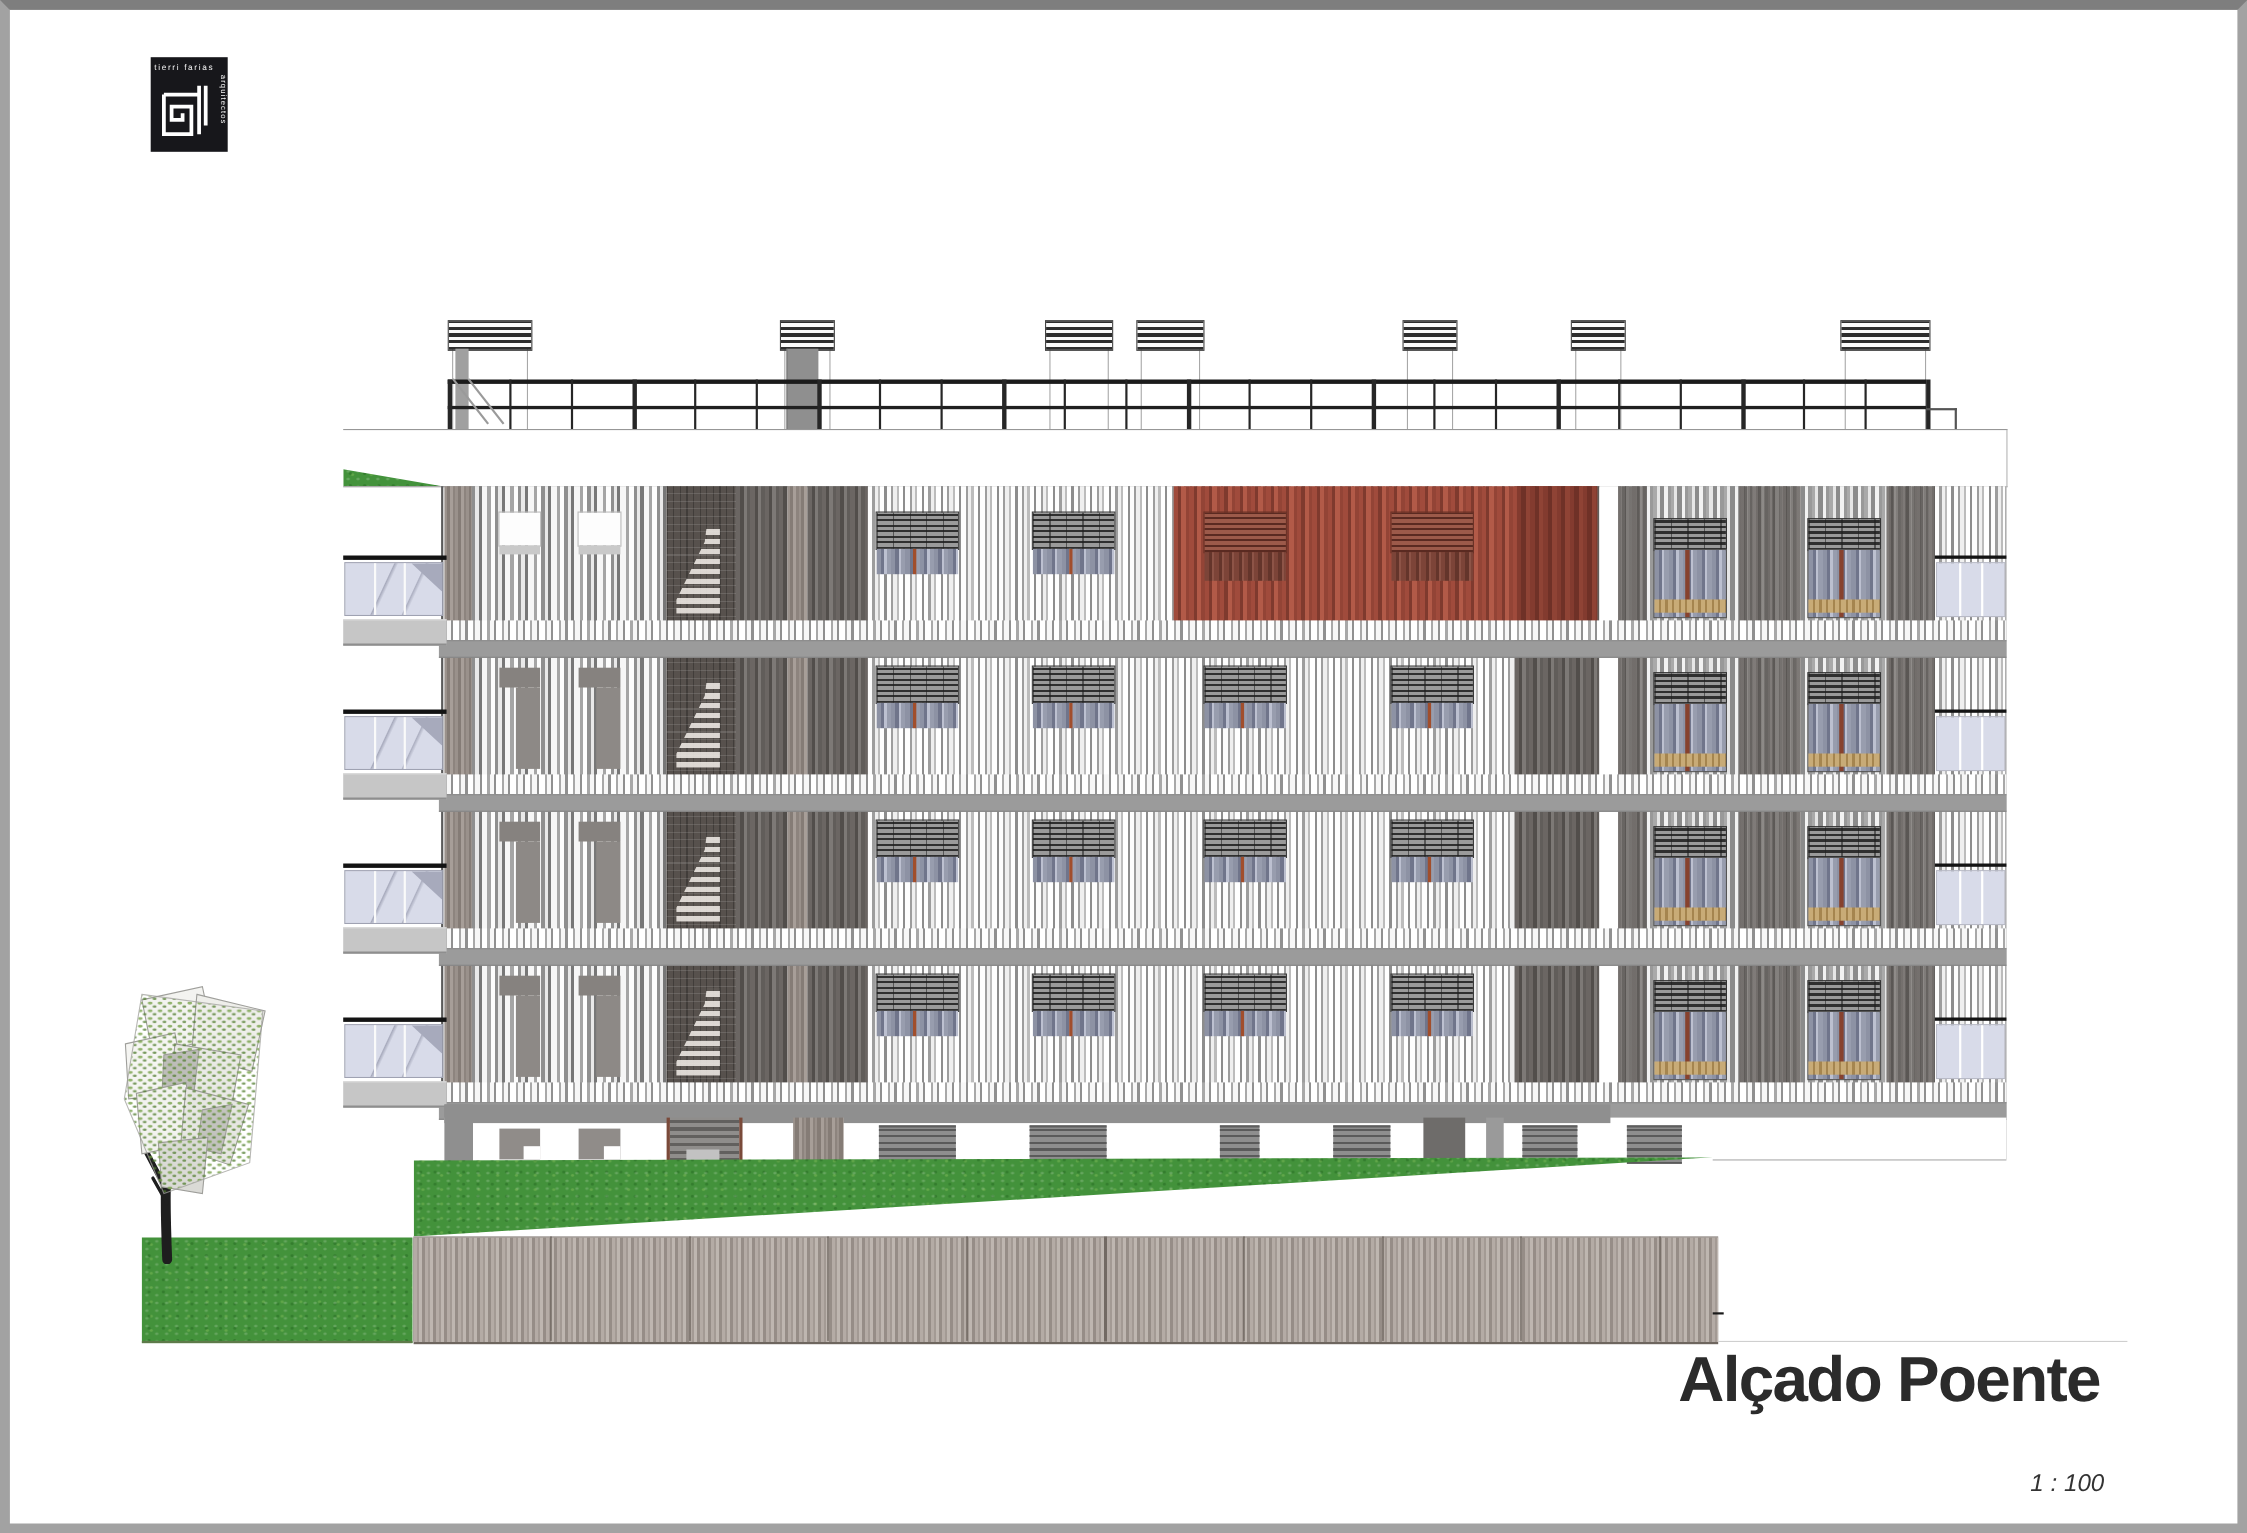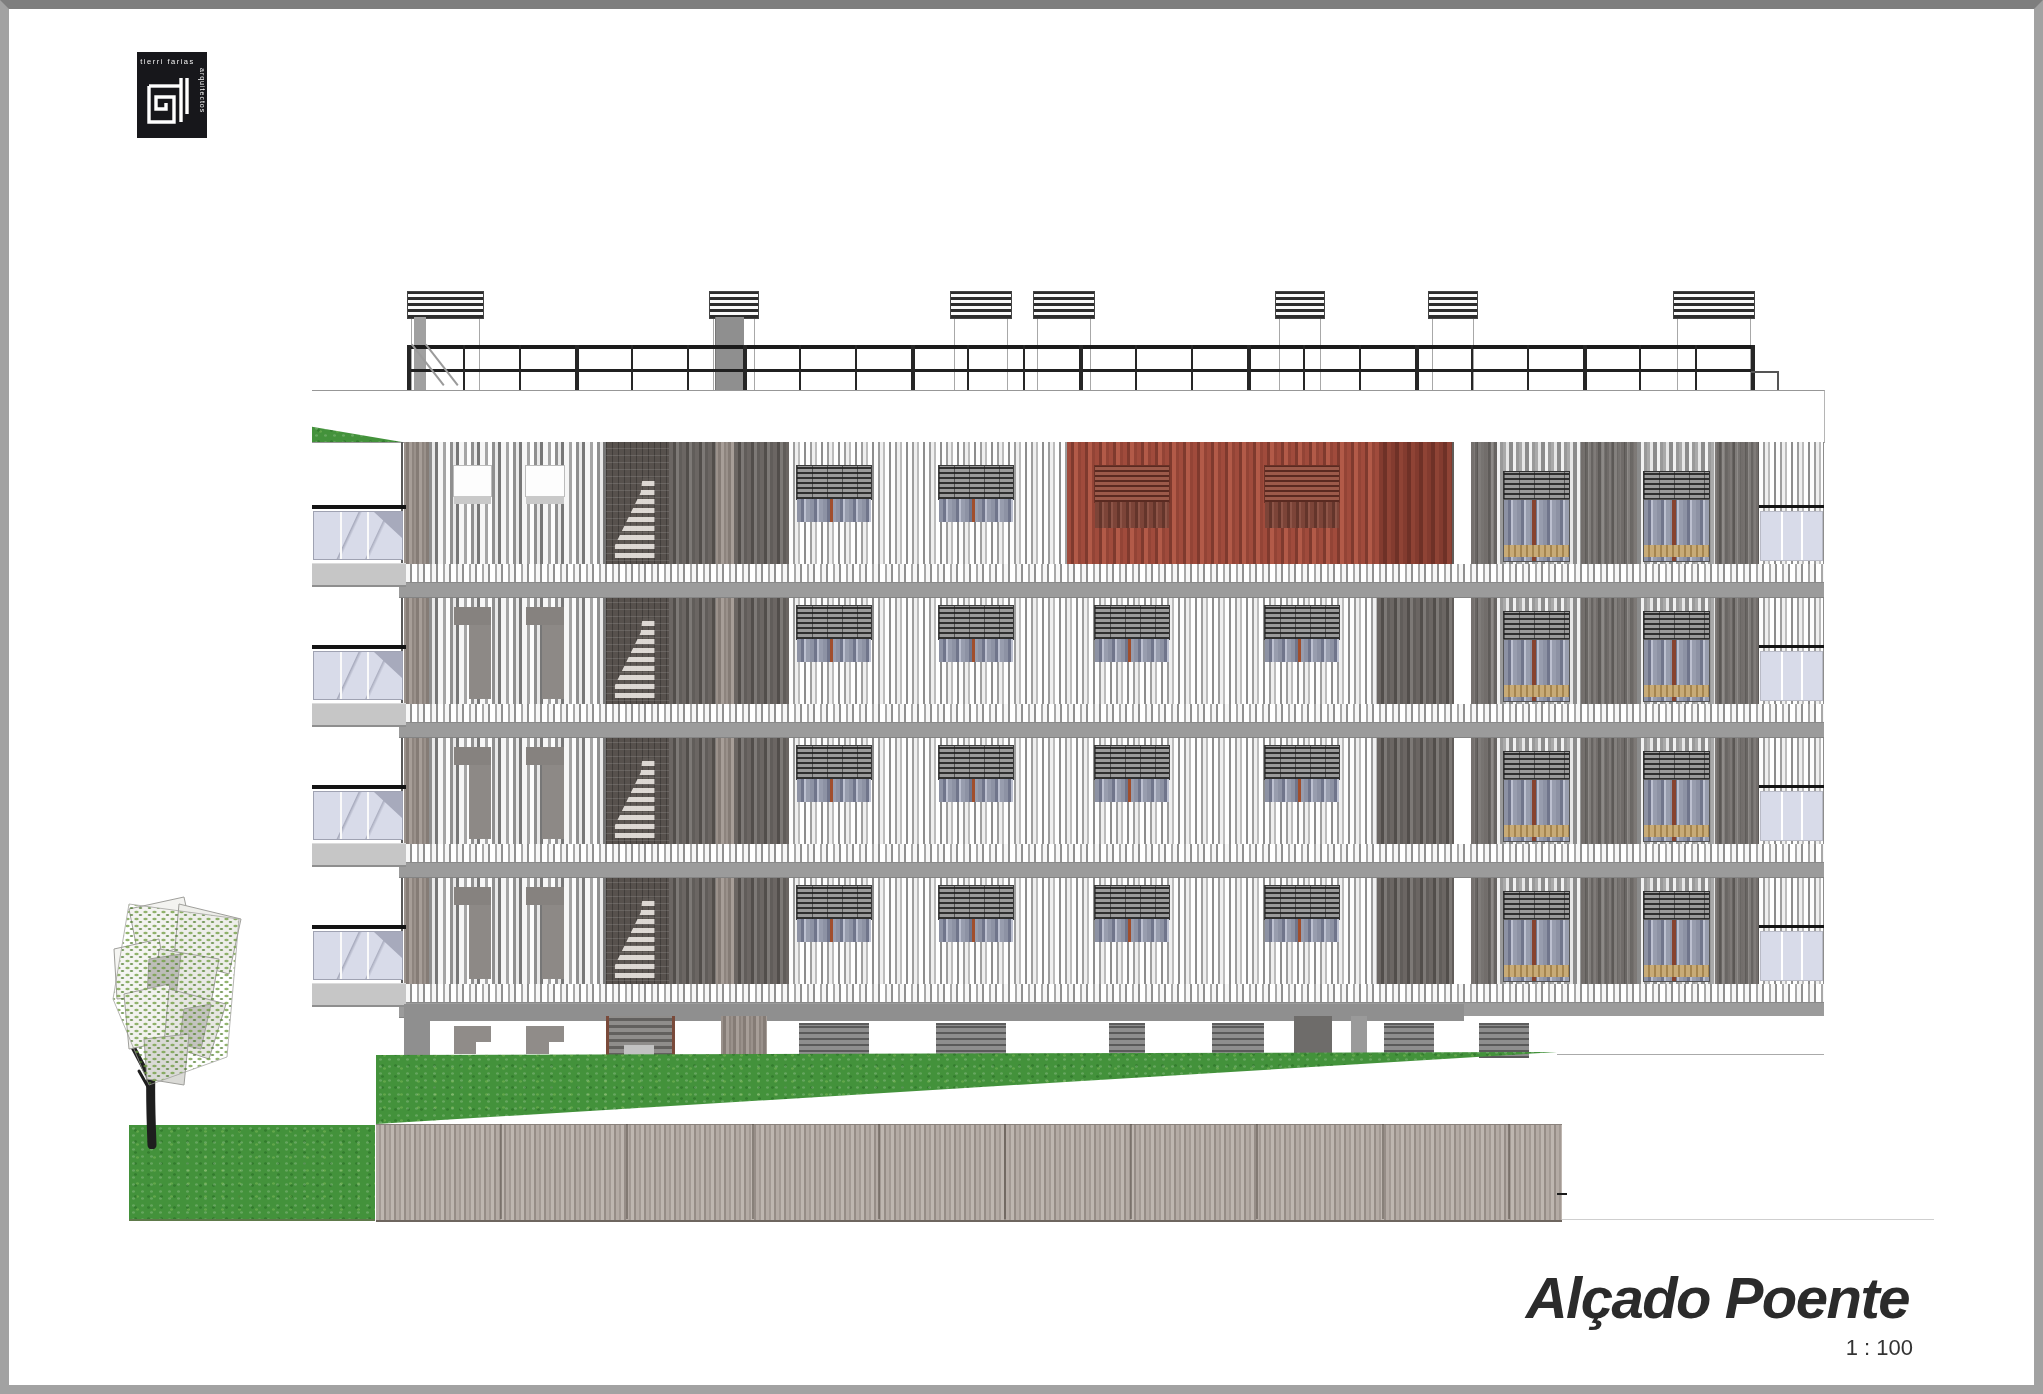--- a/index.html
+++ b/index.html
@@ -319,15 +319,15 @@
       <polygon points="70,60 130,70 120,125 65,115" fill="#e9e9e5"></polygon>
       <polygon points="60,70 92,65 86,115 58,110" fill="#bdbdb9"></polygon>
       <polygon points="35,105 80,95 90,150 40,160" fill="#f2f2ef"></polygon>
       <polygon points="80,100 137,115 120,170 75,155" fill="#e6e6e2"></polygon>
       <polygon points="95,120 122,115 112,160 90,155" fill="#c3c3bf"></polygon>
       <polygon points="55,150 100,145 95,196 58,190" fill="#dadad6"></polygon>
       <polygon points="40,15 150,30 138,168 60,196 24,110" fill="url(#lv)" opacity="0.75"></polygon>
     </g>
   </svg>
 
-  <div class="abs title-text" style="right:125px;top:1255px;font-style:italic;">Alçado Poente</div>
-  <div class="abs scale-text" style="right:121px;top:1326px;">1 : 100</div>
+  <div class="abs title-text" style="right:125px;top:1212px;">Alçado Poente</div>
+  <div class="abs scale-text" style="right:121px;top:1326px;font-style:italic;">1 : 100</div>
 </div>
 
 </body></html>

